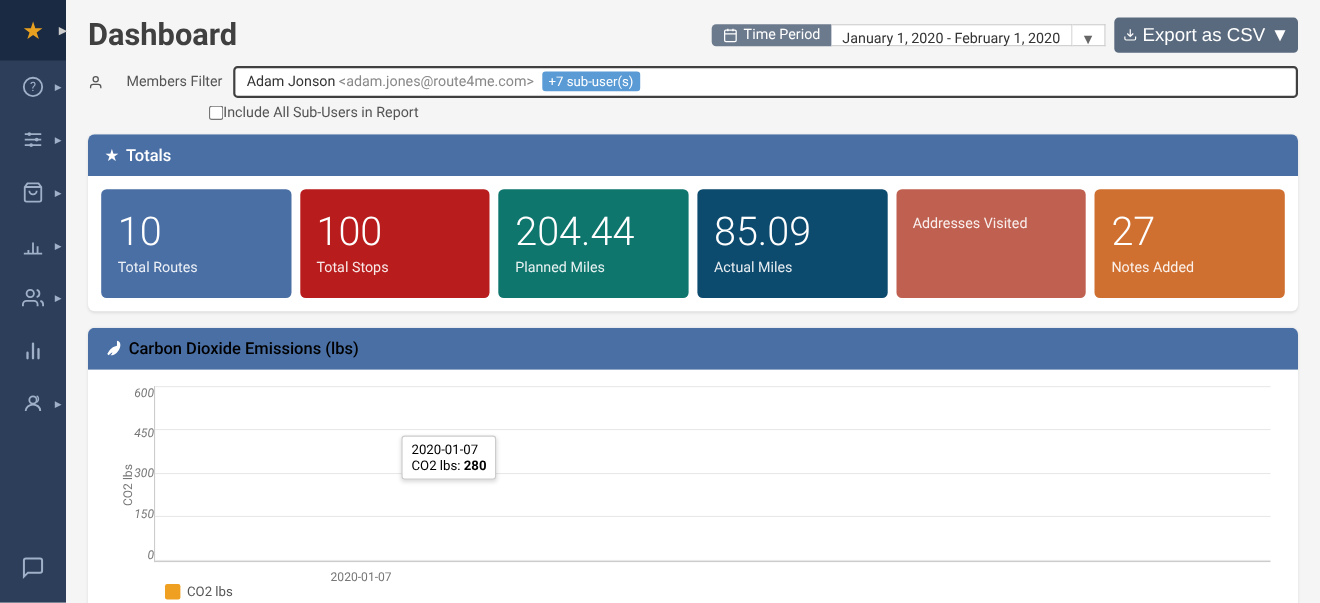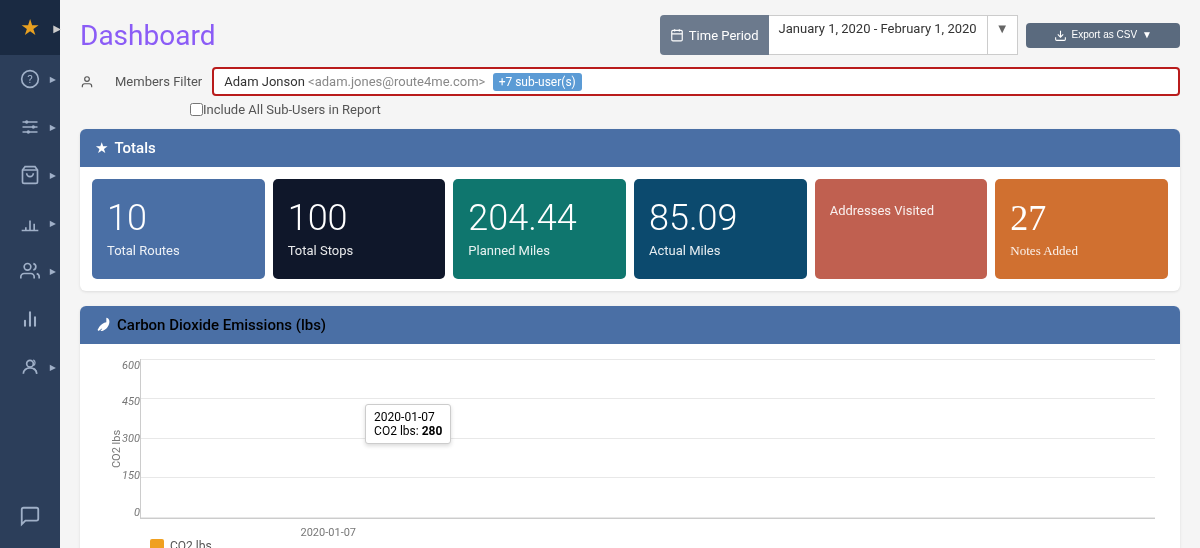--- a/index.html
+++ b/index.html
@@ -75,22 +75,22 @@
 
     
     .header-row {
       display: flex;
       align-items: center;
       justify-content: space-between;
       margin-bottom: 12px;
     }
     .page-title {
       font-size: 28px;
-      font-weight: 400;
-      color: #8b5cf6;
+      font-weight: 700;
+      color: #404040;
       text-align: right;
     }
     .header-controls {
       display: flex;
       align-items: center;
       gap: 8px;
     }
     .time-period-label {
       background: #6c7a8d;
       color: white;
@@ -116,46 +116,46 @@
       padding: 5px 8px;
       cursor: pointer;
       color: #666;
       font-size: 13px;
     }
     .export-btn {
       background: #5a6a7e;
       color: white;
       border: none;
       border-radius: 4px;
-      padding: 6px 28px;
-      font-size: 10px;
+      padding: 6px 8px;
+      font-size: 17px;
       cursor: pointer;
       display: flex;
-      align-items: flex-start;
+      align-items: center;
       gap: 5px;
     }
 
     
     .filter-row {
       display: flex;
       align-items: center;
       gap: 10px;
       margin-bottom: 6px;
     }
     .filter-label {
       color: #555;
       font-size: 13px;
       white-space: nowrap;
       display: flex;
       align-items: center;
       gap: 21px;
     }
     .filter-input {
       flex: 1;
-      border: 2px solid #b91c1c;
+      border: 2px solid #404040;
       border-radius: 4px;
       padding: 5px 10px;
       font-size: 13px;
       background: white;
     }
     .filter-user-tag {
       background: #5b9bd5;
       color: white;
       border-radius: 3px;
       padding: 2px 6px;
@@ -198,25 +198,25 @@
       gap: 8px;
     }
     .total-card {
       flex: 1;
       border-radius: 5px;
       padding: 20px 15px;
       text-align: left;
       color: white;
     }
     .total-card.blue1 { background: #4a6fa5; }
-    .total-card.blue2 { background: #0f172a; }
+    .total-card.blue2 { background: #b91c1c; }
     .total-card.purple { background: #0f766e; }
     .total-card.brown { background: #0c4a6e; }
     .total-card.red1 { background: #c06050; }
-    .total-card.orange { background: #d07030; font-family: Liberation Serif, serif; }
+    .total-card.orange { background: #d07030; }
     .total-card .big-number {
       font-size: 36px;
       font-weight: 300;
       line-height: 1.1;
     }
     .total-card .label {
       font-size: 13px;
       opacity: 0.9;
       margin-top: 4px;
     }
@@ -383,21 +383,21 @@
         <path d="M21 15a2 2 0 01-2 2H7l-4 4V5a2 2 0 012-2h14a2 2 0 012 2z" stroke="#a0b0c8" stroke-width="2" fill="none"></path>
       </svg>
   </div>
 </nav>
 
 <main class="main">
 
   <div class="header-row">
     <h1 class="page-title">Dashboard</h1>
     <div class="header-controls">
-      <div style="display:flex;align-items:stretch;height:40px;">
+      <div style="display:flex;align-items:stretch;height:20px;">
         <div class="time-period-label">
           <svg width="14" height="14" viewBox="0 0 24 24" fill="none" stroke="white" stroke-width="2">
               <rect x="3" y="4" width="18" height="18" rx="2"></rect>
               <path d="M16 2v4M8 2v4M3 10h18"></path>
             </svg>
           <span>Time Period</span>
         </div>
         <div class="time-period-value">January 1, 2020 - February 1, 2020</div>
         <div class="time-period-dropdown">▼</div>
       </div>

